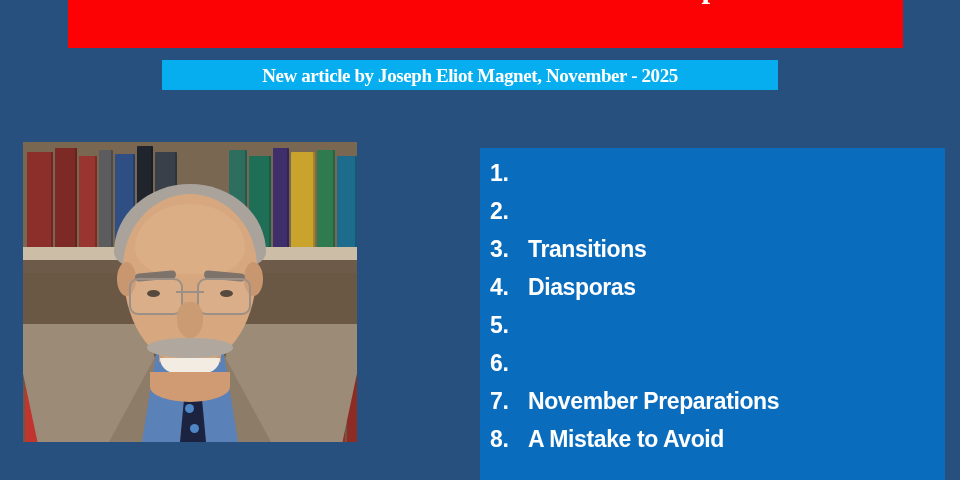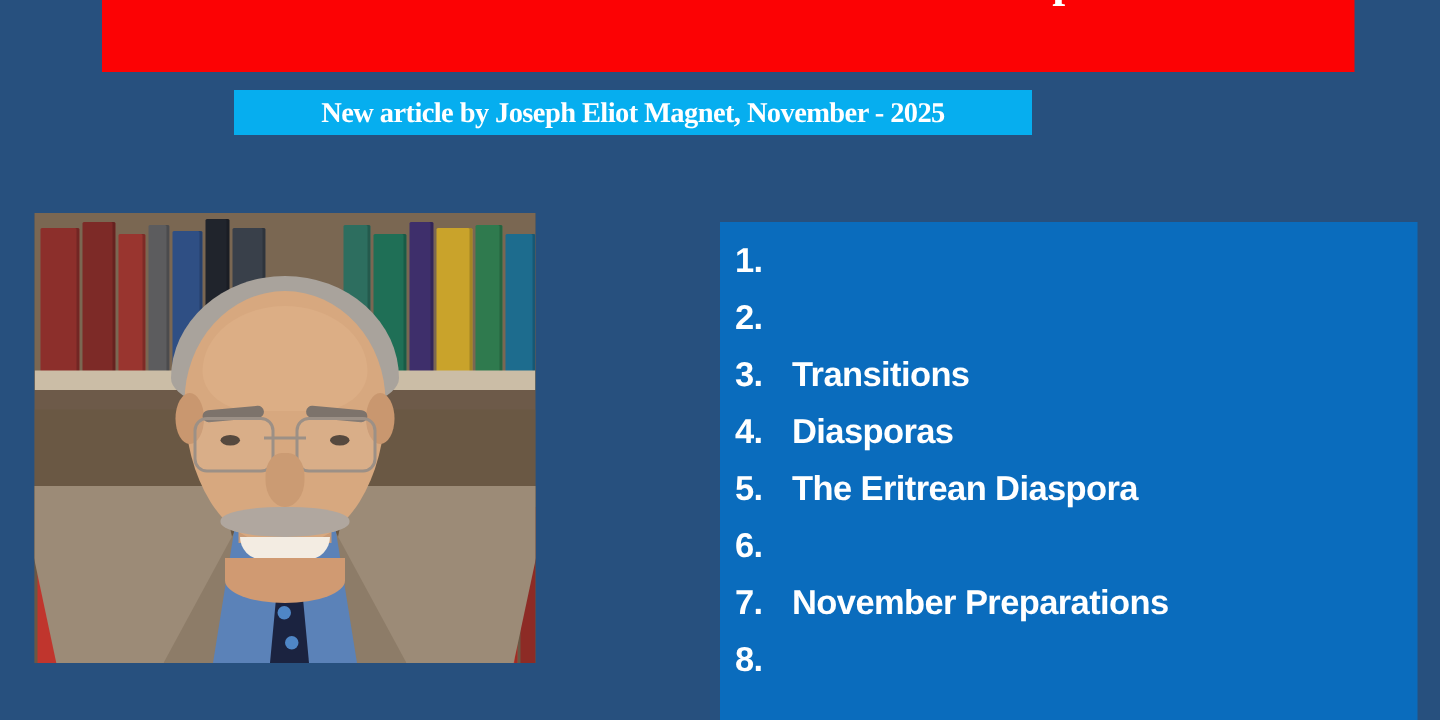--- a/index.html
+++ b/index.html
@@ -42,23 +42,23 @@
     font-size: 31px;
     line-height: 34px;
     letter-spacing: -0.2px;
     color: #FFFFFF;
     white-space: nowrap;
   }
 
   
   #subtitle-bar {
     position: absolute;
-    left: 156px;
+    left: 162px;
     top: 60px;
-    width: 532px;
+    width: 616px;
     height: 30px;
     background: #06AEEF;
     overflow: hidden;
   }
   #subtitle-text {
     position: absolute;
     left: 0;
     top: 4px;
     width: 100%;
     text-align: center;
@@ -330,28 +330,28 @@
       <li>
         <span class="num">3.</span>
         <span class="label">Transitions</span>
       </li>
       <li>
         <span class="num">4.</span>
         <span class="label">Diasporas</span>
       </li>
       <li>
         <span class="num">5.</span>
-        <span class="label">The Eritrean Diaspora</span>
       </li>
       <li>
         <span class="num">6.</span>
       </li>
       <li>
         <span class="num">7.</span>
         <span class="label">November Preparations</span>
       </li>
       <li>
         <span class="num">8.</span>
+        <span class="label">A Mistake to Avoid</span>
       </li>
     </ol>
   </div>
 
 </div>
 
 </body></html>

